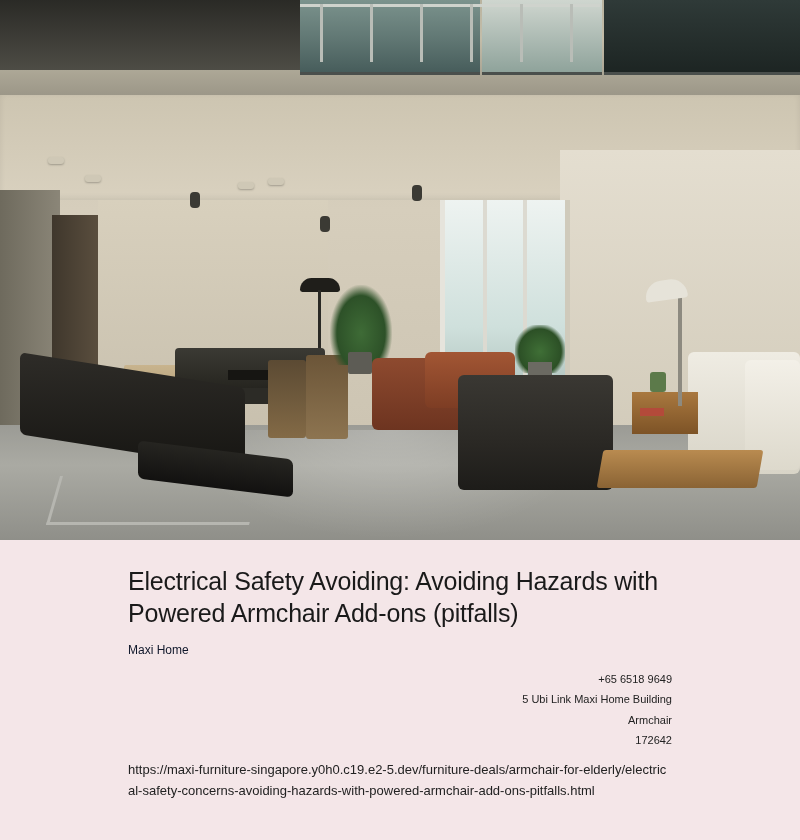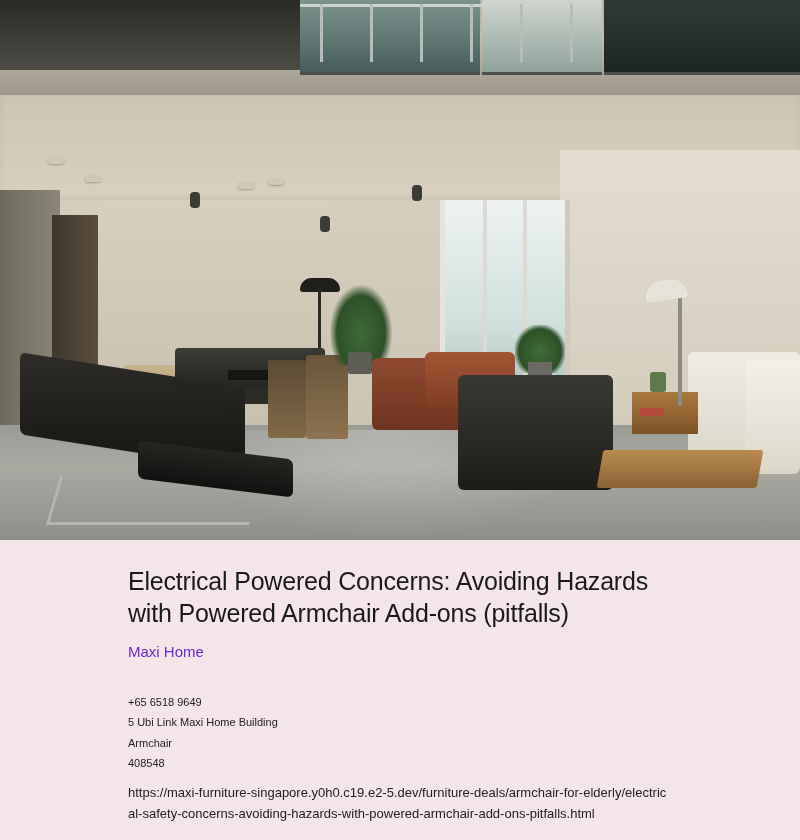--- a/index.html
+++ b/index.html
@@ -253,29 +253,30 @@
     margin: 0;
     font-size: 25px;
     line-height: 1.28;
     font-weight: normal;
     color: #1a1a1a;
     letter-spacing: -0.2px;
     max-width: 620px;
   }
   .subtitle {
     margin: 14px 0 0 0;
-    font-size: 15px;
-    color: #6d28d9;
+    font-size: 12px;
+    color: #0f172a;
     font-weight: normal;
   }
   .details {
-    margin-top: 32px;
+    margin-top: 12px;
     font-size: 11px;
     color: #222;
     line-height: 1.85;
+    text-align: right;
   }
   .details div { white-space: nowrap; }
   .url {
     margin-top: 10px;
     font-size: 13px;
     color: #222;
     line-height: 1.55;
     word-break: break-all;
     max-width: 600px;
   }
@@ -352,26 +353,26 @@
       <div class="obj coffee-table"></div>
       <div class="obj side-table"></div>
       <div class="obj vase"></div>
       <div class="obj book"></div>
       <div class="obj floor-lamp-pole"></div>
       <div class="obj floor-lamp-head"></div>
     </div>
   </div>
 
   <div class="content">
-    <h1 class="title">Electrical Powered Concerns: Avoiding Hazards with Powered Armchair Add-ons (pitfalls)</h1>
+    <h1 class="title">Electrical Safety Avoiding: Avoiding Hazards with Powered Armchair Add-ons (pitfalls)</h1>
     <div class="subtitle">Maxi Home</div>
 
     <div class="details">
       <div>+65 6518 9649</div>
       <div>5 Ubi Link Maxi Home Building</div>
       <div>Armchair</div>
-      <div>408548</div>
+      <div>172642</div>
     </div>
 
     <div class="url">https://maxi-furniture-singapore.y0h0.c19.e2-5.dev/furniture-deals/armchair-for-elderly/electrical-safety-concerns-avoiding-hazards-with-powered-armchair-add-ons-pitfalls.html</div>
   </div>
 
 </div>
 
 </body></html>

